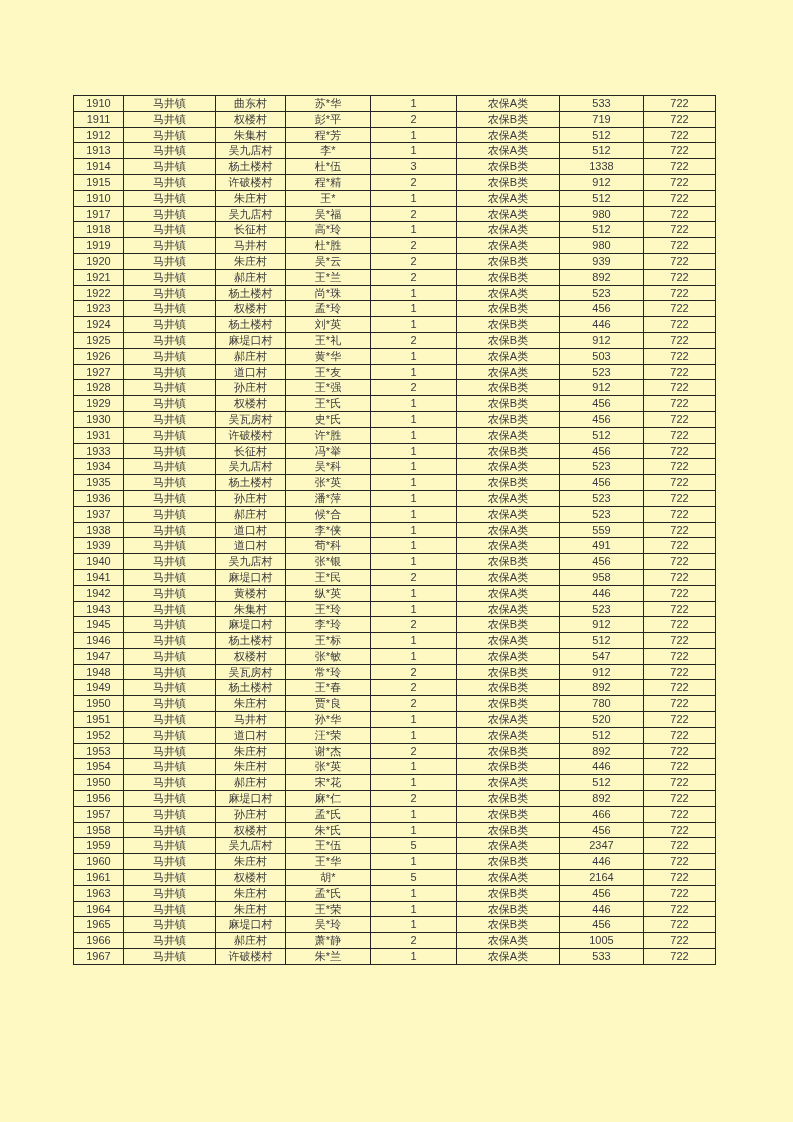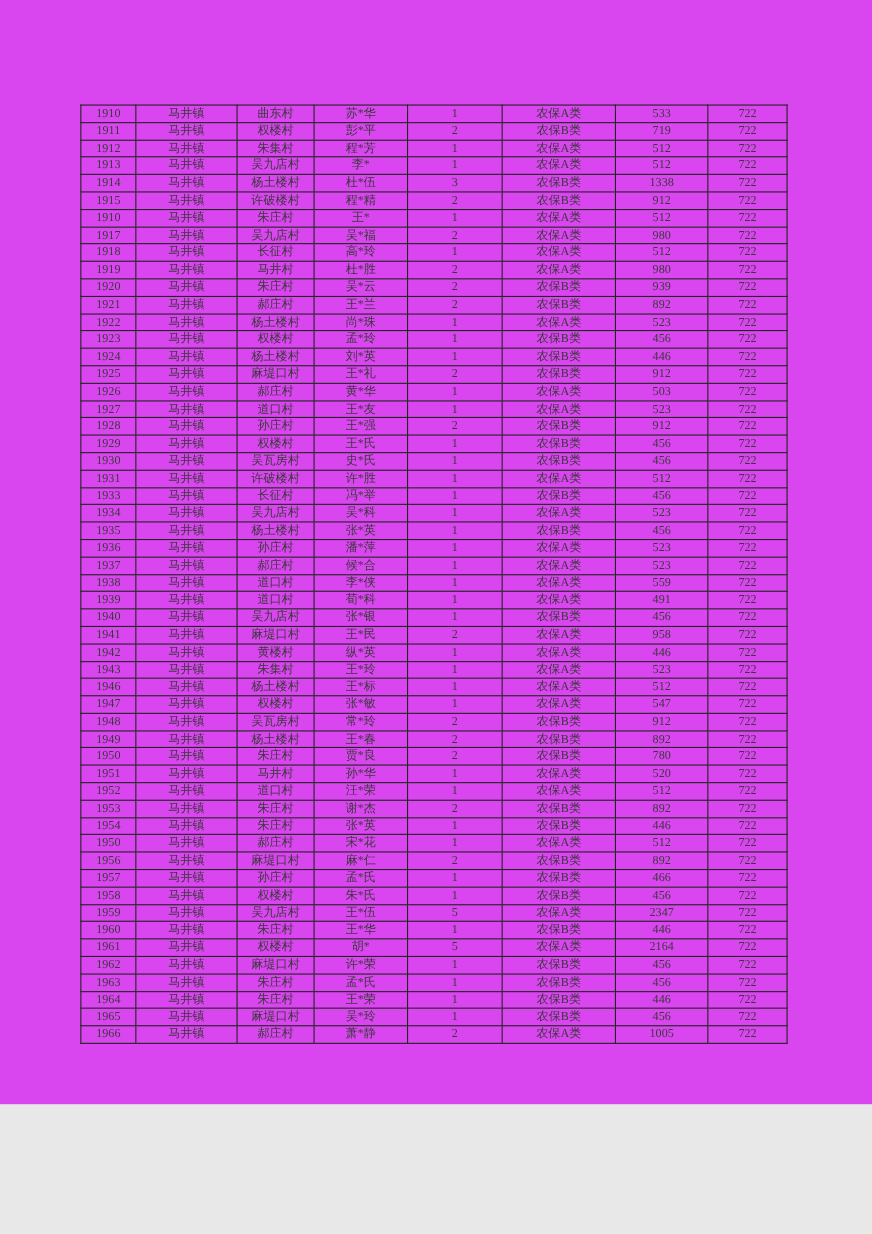--- a/index.html
+++ b/index.html
@@ -3,24 +3,24 @@
 <meta charset="utf-8">
 <style>
   html, body {
     margin: 0;
     padding: 0;
     background: #e8e8e8;
   }
   .page {
     position: relative;
     width: 793px;
-    height: 1004px;
-    background: #d946ef;
+    height: 1122px;
+    background: #fef9c3;
     overflow: hidden;
-    font-family: Liberation Serif, serif;
+    font-family: Liberation Sans, sans-serif;
   }
   table.records {
     position: absolute;
     left: 73px;
     top: 95px;
     width: 642px;
     border-collapse: collapse;
     table-layout: fixed;
     border: 1px solid #242424;
   }
@@ -377,20 +377,30 @@
           <td>1943</td>
           <td>马井镇</td>
           <td>朱集村</td>
           <td>王*玲</td>
           <td>1</td>
           <td>农保A类</td>
           <td>523</td>
           <td>722</td>
         </tr>
         <tr>
+          <td>1945</td>
+          <td>马井镇</td>
+          <td>麻堤口村</td>
+          <td>李*玲</td>
+          <td>2</td>
+          <td>农保B类</td>
+          <td>912</td>
+          <td>722</td>
+        </tr>
+        <tr>
           <td>1946</td>
           <td>马井镇</td>
           <td>杨土楼村</td>
           <td>王*标</td>
           <td>1</td>
           <td>农保A类</td>
           <td>512</td>
           <td>722</td>
         </tr>
         <tr>
@@ -537,30 +547,20 @@
           <td>1961</td>
           <td>马井镇</td>
           <td>权楼村</td>
           <td>胡*</td>
           <td>5</td>
           <td>农保A类</td>
           <td>2164</td>
           <td>722</td>
         </tr>
         <tr>
-          <td>1962</td>
-          <td>马井镇</td>
-          <td>麻堤口村</td>
-          <td>许*荣</td>
-          <td>1</td>
-          <td>农保B类</td>
-          <td>456</td>
-          <td>722</td>
-        </tr>
-        <tr>
           <td>1963</td>
           <td>马井镇</td>
           <td>朱庄村</td>
           <td>孟*氏</td>
           <td>1</td>
           <td>农保B类</td>
           <td>456</td>
           <td>722</td>
         </tr>
         <tr>
@@ -584,17 +584,27 @@
           <td>722</td>
         </tr>
         <tr>
           <td>1966</td>
           <td>马井镇</td>
           <td>郝庄村</td>
           <td>萧*静</td>
           <td>2</td>
           <td>农保A类</td>
           <td>1005</td>
+          <td>722</td>
+        </tr>
+        <tr>
+          <td>1967</td>
+          <td>马井镇</td>
+          <td>许破楼村</td>
+          <td>朱*兰</td>
+          <td>1</td>
+          <td>农保A类</td>
+          <td>533</td>
           <td>722</td>
         </tr>
       </tbody>
   </table>
 </div>
 
 </body></html>

